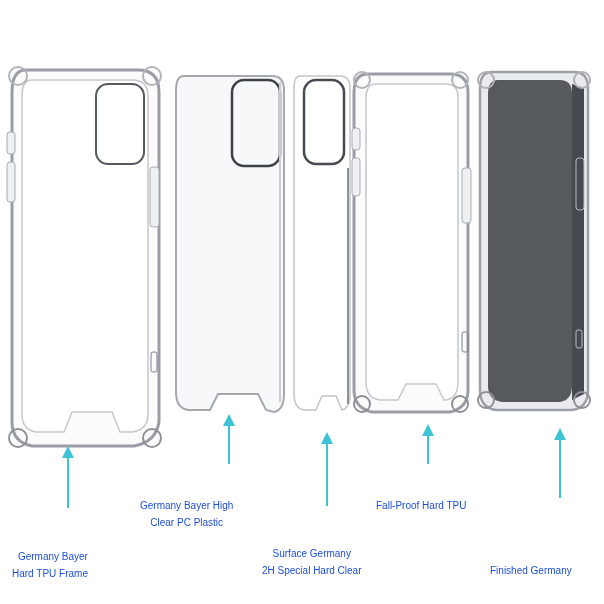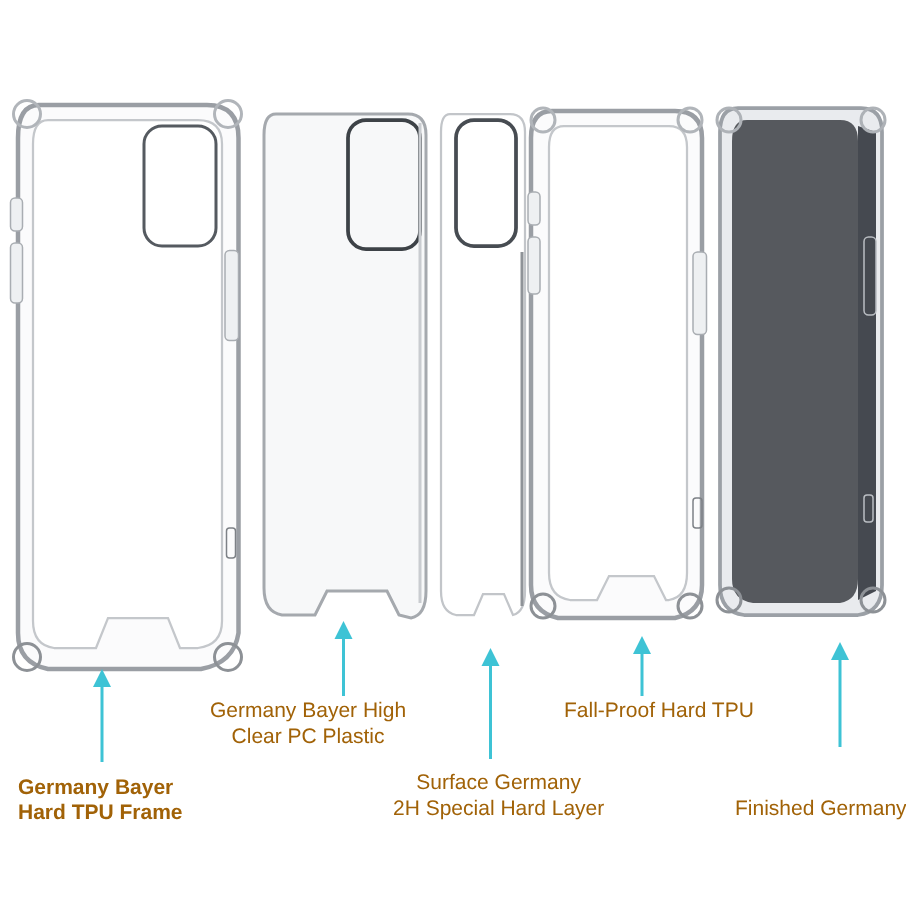--- a/index.html
+++ b/index.html
@@ -1,20 +1,20 @@
 <!DOCTYPE html>
 <html><head>
 <meta charset="utf-8">
 <style>
   html, body { margin:0; padding:0; background:#ffffff; }
   body { width:604px; height:604px; position:relative; overflow:hidden; font-family:"Liberation Sans", sans-serif; }
   .stage { position:absolute; left:0; top:0; width:604px; height:604px; }
   .piece { position:absolute; }
-  .label { position:absolute; color:#a16207; font-size:14px; line-height:17px; text-align:center; white-space:nowrap; }
-  .label.left { text-align:left;font-weight:bold; }
+  .label { position:absolute; color:#1d4ed8; font-size:10px; line-height:17px; text-align:center; white-space:nowrap;margin-top:32px; }
+  .label.left { text-align:right; }
   .arrow { position:absolute; width:12px; }
   .arrow .shaft { position:absolute; left:5px; width:2px; background:#3ec3d5; top:6px; bottom:0; }
   .arrow .head { position:absolute; left:0; top:0; width:0; height:0; border-left:6px solid transparent; border-right:6px solid transparent; border-bottom:12px solid #3ec3d5; }
 </style>
 </head>
 <body>
 
 <div class="stage">
 
   <svg class="piece" style="left:4px;top:62px" width="164" height="390" viewBox="0 0 164 390">
@@ -92,21 +92,21 @@
   <div class="label left" style="left:12px;top:516px">
     <div>Germany Bayer</div>
     <div>Hard TPU Frame</div>
   </div>
   <div class="label" style="left:140px;top:465px">
     <div>Germany Bayer High</div>
     <div>Clear PC Plastic</div>
   </div>
   <div class="label" style="left:262px;top:513px">
     <div>Surface Germany</div>
-    <div>2H Special Hard Layer</div>
+    <div>2H Special Hard Clear</div>
   </div>
   <div class="label" style="left:376px;top:465px">
     <div>Fall-Proof Hard TPU</div>
   </div>
   <div class="label" style="left:490px;top:530px">
     <div>Finished Germany</div>
   </div>
 </div>
 
 </body></html>

